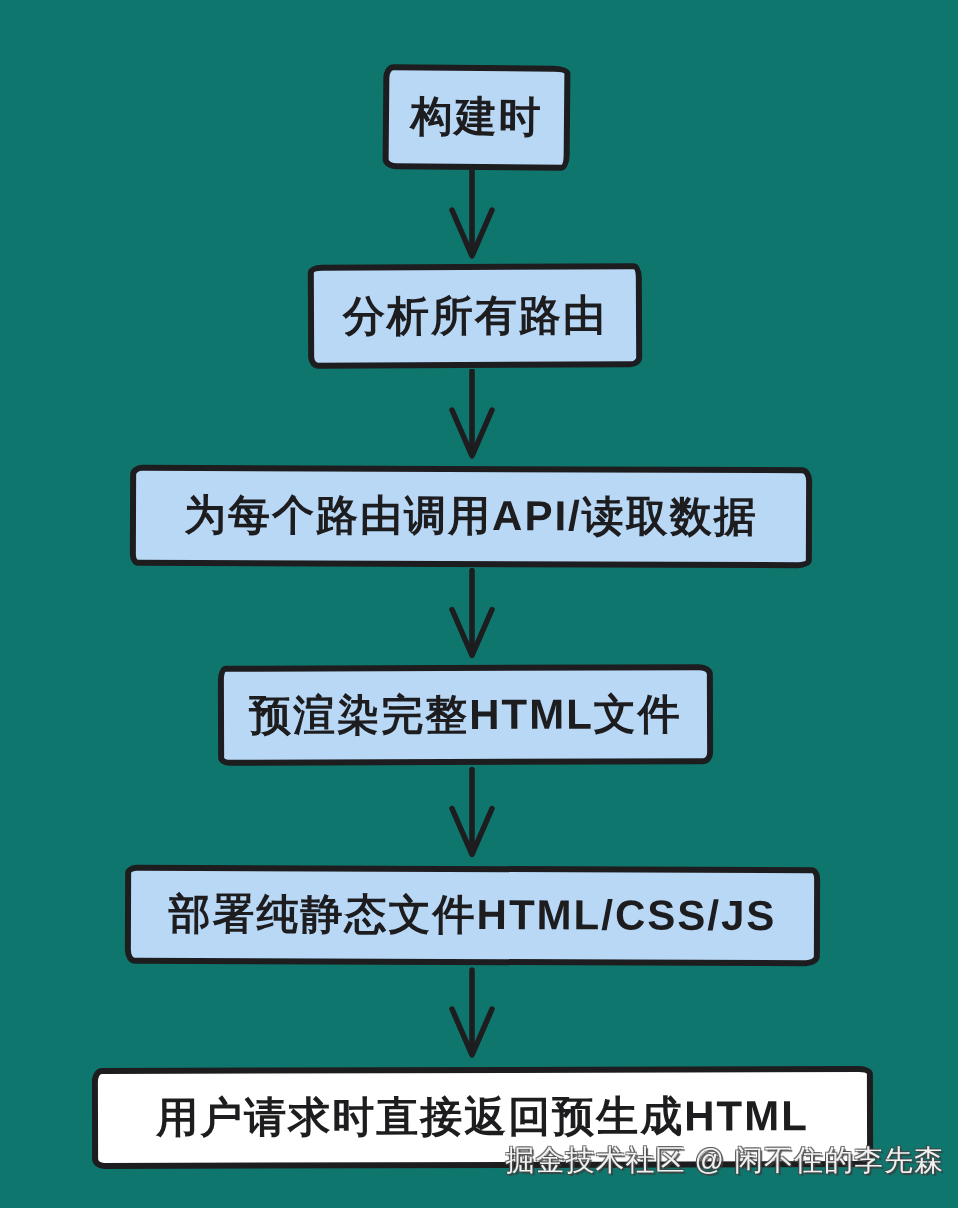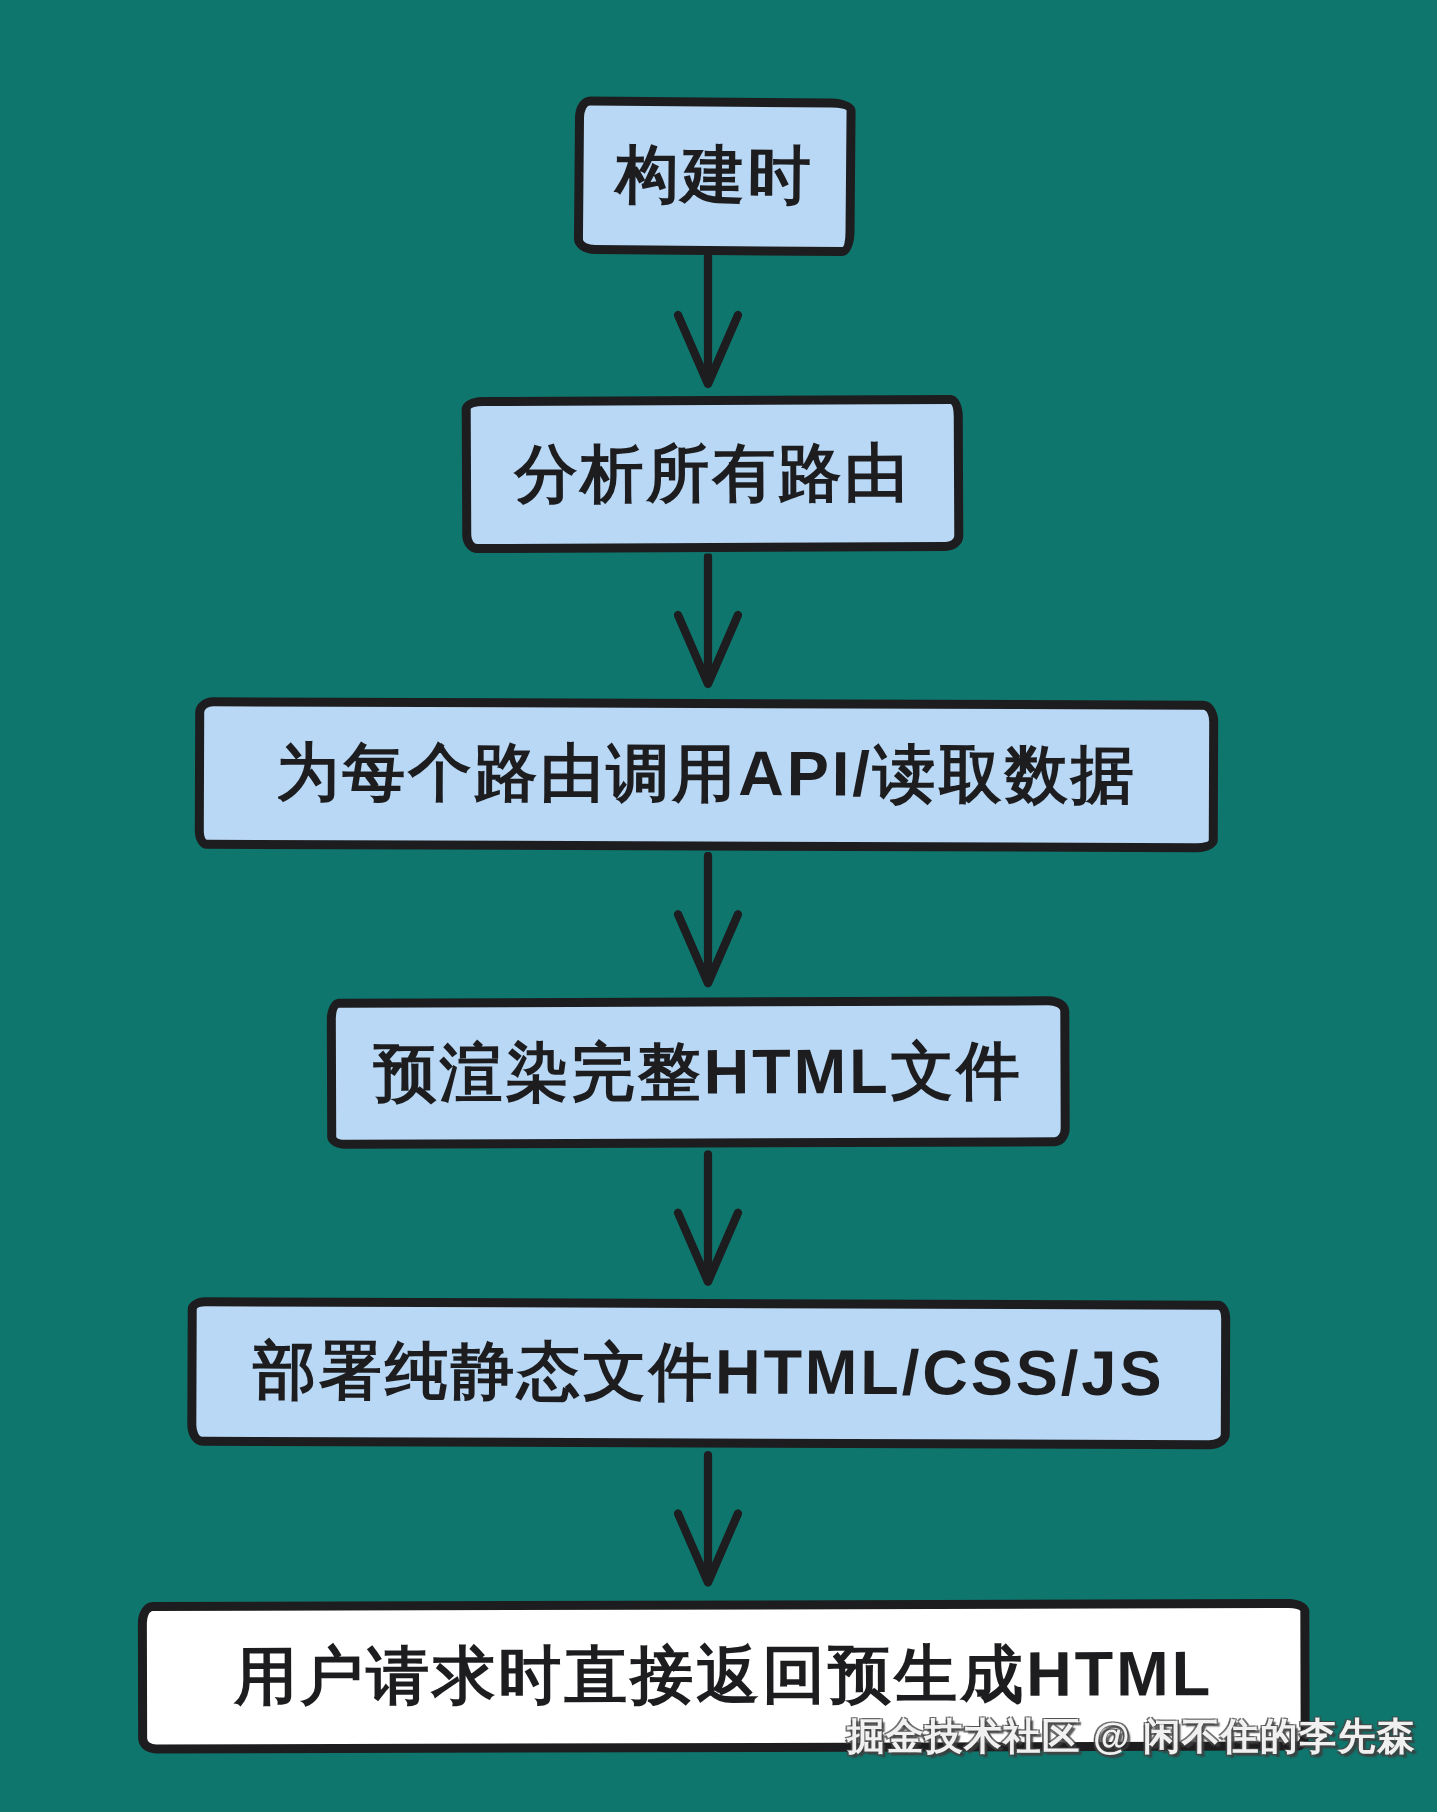--- a/index.html
+++ b/index.html
@@ -55,22 +55,22 @@
     stroke: #1d1d1f;
     stroke-width: 5.5;
     fill: none;
     stroke-linecap: round;
     stroke-linejoin: round;
   }
   .watermark {
     position: absolute;
     right: 14px;
     top: 1141px;
-    font-size: 25px;
-    font-weight: bold;
+    font-size: 29px;
+    font-weight: normal;
     letter-spacing: 1px;
     color: rgba(255,255,255,0.92);
     text-shadow:
       -1px -1px 0 rgba(70,70,70,0.75),
        1px -1px 0 rgba(70,70,70,0.75),
       -1px  1px 0 rgba(70,70,70,0.75),
        2px  2px 1px rgba(60,60,60,0.85);
     white-space: nowrap;
   }
 </style>

